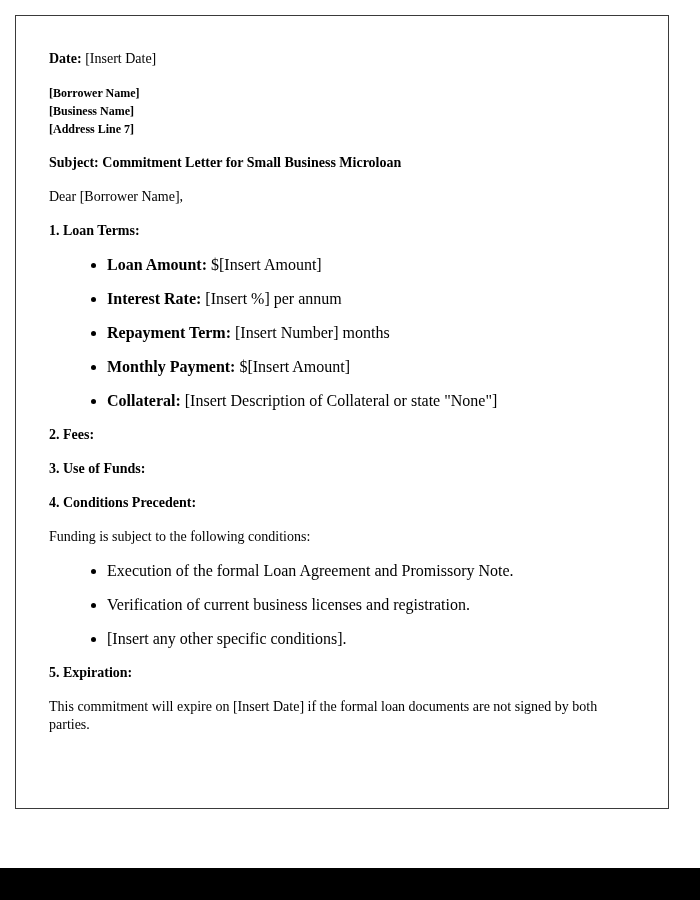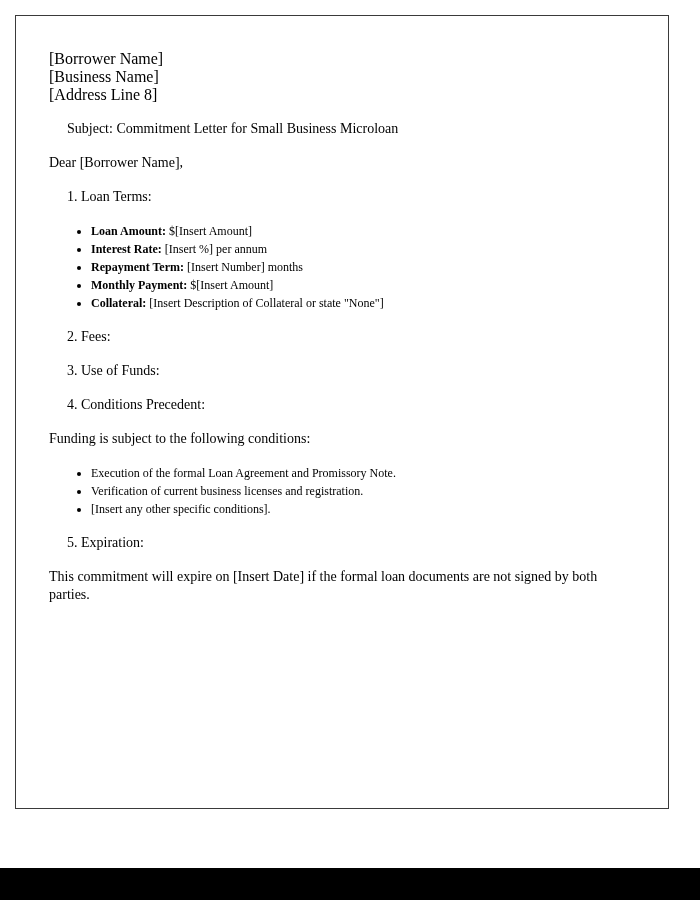--- a/index.html
+++ b/index.html
@@ -25,55 +25,57 @@
     background: #ffffff;
     border: 1px solid #3a3a3a;
     padding: 34px 42px 0 33px;
     overflow: hidden;
   }
   .para {
     margin: 0 0 16px 0;
     font-size: 14px;
     line-height: 18px;
   }
-  .bold { font-weight: normal; margin-left: 18px; }
+  .bold { font-weight: bold; }
   .addr-line {
-    font-size: 16px;
+    font-size: 12px;
     line-height: 18px;
+    font-weight: bold;
   }
   ul.bullets {
     margin: 0 0 16px 0;
     padding-left: 42px;
     list-style-type: disc;
   }
   ul.bullets li {
-    font-size: 12px;
+    font-size: 16px;
     line-height: 18px;
-    margin: 0;
+    margin: 16px;
     padding: 0;
   }
   .bottom-bar {
     position: absolute;
     left: 0;
     top: 868px;
     width: 700px;
     height: 32px;
     background: #000000;
   }
 </style>
 </head>
 <body>
 
 <div class="page">
 
+  <p class="para"><strong>Date:</strong><span> [Insert Date]</span></p>
 
   <div class="para">
     <div class="addr-line">[Borrower Name]</div>
     <div class="addr-line">[Business Name]</div>
-    <div class="addr-line">[Address Line 8]</div>
+    <div class="addr-line">[Address Line 7]</div>
   </div>
 
   <p class="para bold">Subject: Commitment Letter for Small Business Microloan</p>
 
   <p class="para">Dear [Borrower Name],</p>
 
 
   <p class="para bold">1. Loan Terms:</p>
 
   <ul class="bullets">

